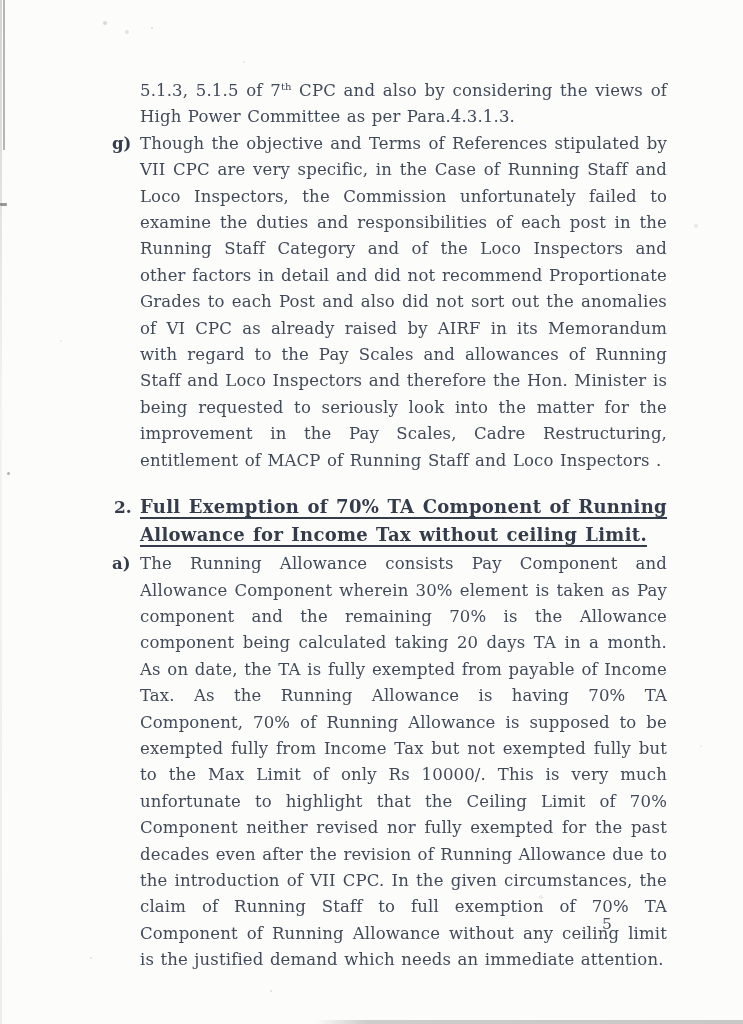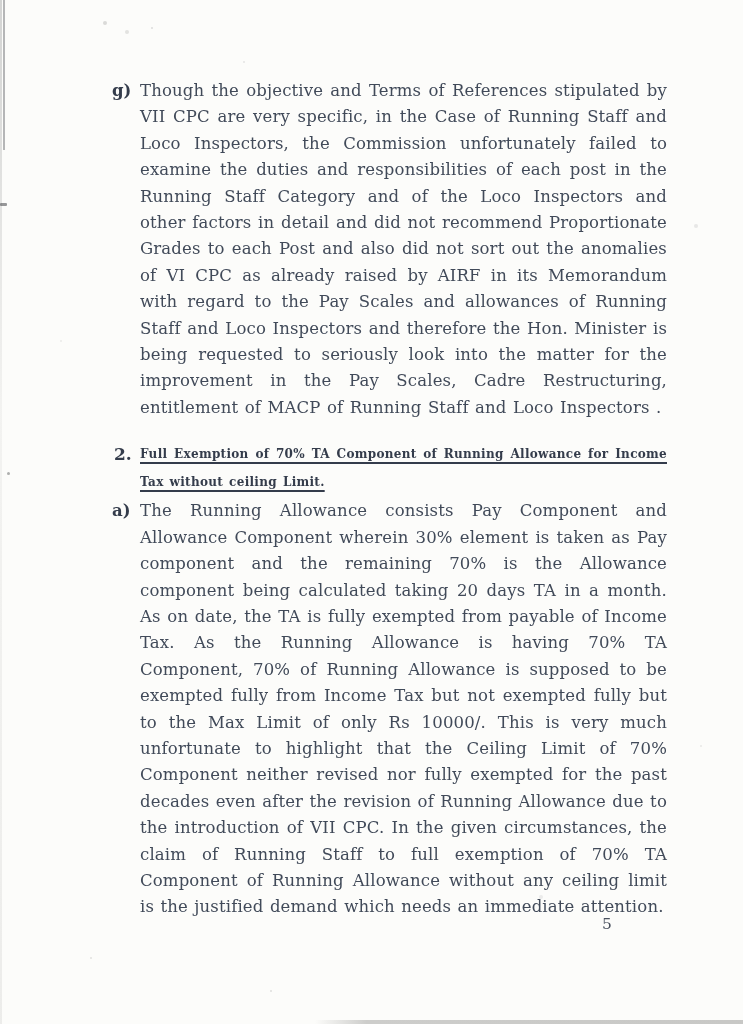--- a/index.html
+++ b/index.html
@@ -60,21 +60,21 @@
     left: -26px;
     top: 0;
     font-weight: bold;
     font-size: 17px;
     line-height: 28px;
     color: #343c4b;
   }
   .section-heading .sec-title {
     margin: 0;
     font-weight: bold;
-    font-size: 12px;
+    font-size: 18px;
     line-height: 28px;
     color: #343c4b;
     text-align: justify;
     text-decoration: underline;
     text-decoration-thickness: 1.6px;
     text-underline-offset: 3.5px;
     letter-spacing: 0.3px;
     word-spacing: 1.5px;
   }
   .page-number {
@@ -142,20 +142,21 @@
     pointer-events: none;
   }
 </style>
 </head>
 <body>
 
 <div class="scan-page">
 
   <div class="content">
 
+    <p class="para"><span>5.1.3, 5.1.5 of 7</span><sup>th</sup><span> CPC and also by considering the views of High Power Committee as per Para.4.3.1.3.</span></p>
 
     <div class="block">
       <span class="marker">g)</span>
       <p class="para">Though the objective and Terms of References stipulated by VII CPC are very specific, in the Case of Running Staff and Loco Inspectors, the Commission unfortunately failed to examine the duties and responsibilities of each post in the Running Staff Category and of the Loco Inspectors and other factors in detail and did not recommend Proportionate Grades to each Post and also did not sort out the anomalies of VI CPC as already raised by AIRF in its Memorandum with regard to the Pay Scales and allowances of Running Staff and Loco Inspectors and therefore the Hon. Minister is being requested to seriously look into the matter for the improvement in the Pay Scales, Cadre Restructuring, entitlement of MACP of Running Staff and Loco Inspectors .</p>
     </div>
 
     <div class="section-heading">
       <span class="sec-number">2.</span>
       <h2 class="sec-title">Full Exemption of 70% TA Component of Running Allowance for Income Tax without ceiling Limit.</h2>
     </div>

